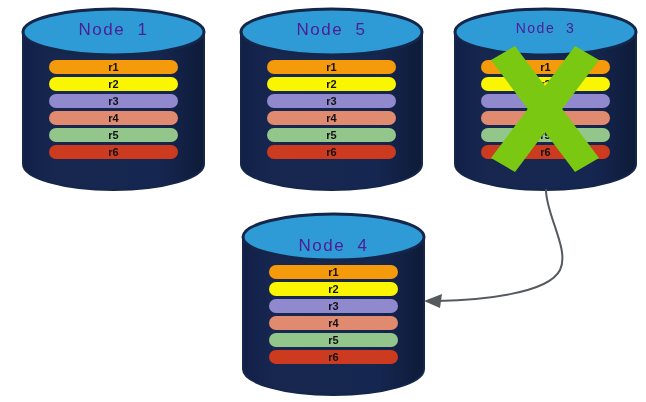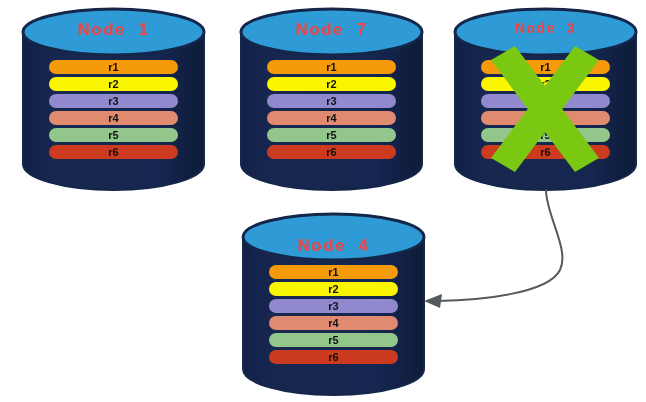--- a/index.html
+++ b/index.html
@@ -33,22 +33,22 @@
     width: 100%;
     height: 100%;
     overflow: visible;
   }
 
   .node-title {
     position: absolute;
     left: 0;
     width: 100%;
     text-align: center;
-    color: #ef4444;
-    font-weight: bold;
+    color: #4c1d95;
+    font-weight: normal;
     letter-spacing: 1.5px;
     white-space: pre;
     z-index: 4;
     pointer-events: none;
   }
 
   .rows {
     position: absolute;
     z-index: 3;
     display: flex;
@@ -124,21 +124,21 @@
         <linearGradient id="bodyg2" x1="0" y1="0" x2="1" y2="0">
           <stop offset="0%" stop-color="#122048"></stop>
           <stop offset="18%" stop-color="#17274F"></stop>
           <stop offset="75%" stop-color="#152650"></stop>
           <stop offset="100%" stop-color="#0E1B38"></stop>
         </linearGradient>
       </defs>
       <path d="M 0 24 L 0 156 A 90.5 26 0 0 0 181 156 L 181 24 Z" fill="url(#bodyg2)" stroke="#14264A" stroke-width="2"></path>
       <ellipse cx="90.5" cy="24" rx="90.5" ry="23" fill="#2E9BD6" stroke="#14264A" stroke-width="3"></ellipse>
     </svg>
-    <div class="node-title" style="top:12px; font-size:17px;">Node  7</div>
+    <div class="node-title" style="top:12px; font-size:17px;">Node  5</div>
     <div class="rows" style="left:26px; top:52px; width:129px; gap:3px;">
       <div class="row-bar" style="background:#F59A0B; height:14px; font-size:11px;">r1</div>
       <div class="row-bar" style="background:#FAF500; height:14px; font-size:11px;">r2</div>
       <div class="row-bar" style="background:#9189CE; height:14px; font-size:11px;">r3</div>
       <div class="row-bar" style="background:#E08A70; height:14px; font-size:11px;">r4</div>
       <div class="row-bar" style="background:#92C68B; height:14px; font-size:11px;">r5</div>
       <div class="row-bar" style="background:#CC3B20; height:14px; font-size:11px;">r6</div>
     </div>
   </div>
 

